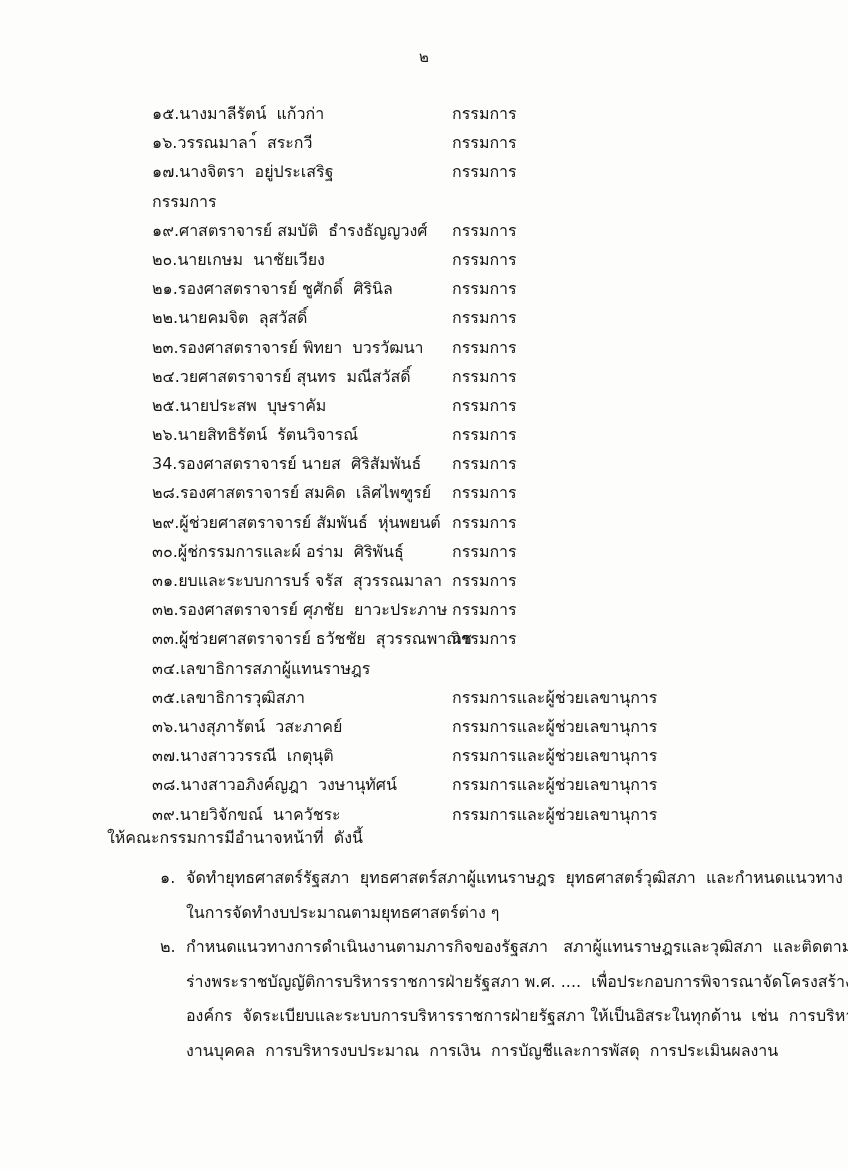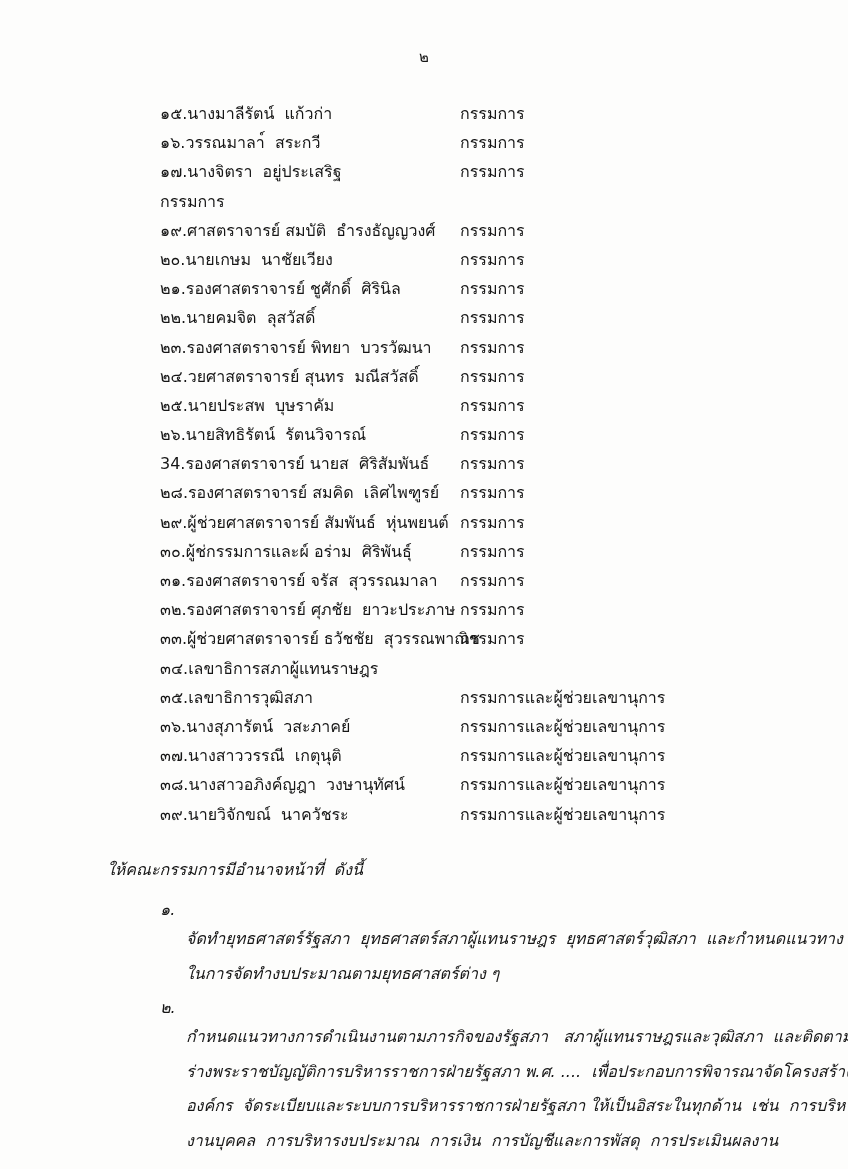--- a/index.html
+++ b/index.html
@@ -22,60 +22,59 @@
     top: 47px;
     left: 0;
     width: 848px;
     text-align: center;
     font-size: 15px;
     line-height: 20px;
   }
   .member-list {
     position: absolute;
     top: 99px;
-    left: 160px;
+    left: 152px;
     width: 640px;
   }
   .member-row {
     display: grid;
     grid-template-columns: 300px auto;
     height: 29.2px;
     line-height: 29.2px;
     font-size: 16px;
     white-space: pre;
   }
   .member-name { display: inline-block; }
   .member-no, .member-name-text { display: inline; }
   .member-role { display: inline-block; }
   .duties {
     position: absolute;
-    top: 856px;
+    top: 824px;
     left: 0;
     width: 848px;
     font-size: 16px;
-    font-style: italic;
   }
   .duties-heading {
     margin-left: 107px;
     line-height: 28px;
     white-space: pre;
   }
   .duties-items {
     margin-top: 9px;
   }
   .duty-item {
     display: flex;
     margin-left: 160px;
   }
   .duty-no {
     flex: none;
     width: 26px;
     line-height: 34.6px;
   }
-  .duty-text { flex: 1; margin-top: 29px; }
+  .duty-text { flex: 1; }
   .duty-line {
     line-height: 34.6px;
     white-space: pre;
   }
 </style>
 </head>
 <body>
 
 <div class="page">
   <div class="page-number">๒</div>
@@ -154,21 +153,21 @@
     <span class="member-name"><span class="member-no">๒๙.</span><span class="member-name-text">ผู้ช่วยศาสตราจารย์ สัมพันธ์  หุ่นพยนต์</span></span>
     <span class="member-role">กรรมการ</span>
   </div>
 
   <div class="member-row">
     <span class="member-name"><span class="member-no">๓๐.</span><span class="member-name-text">ผู้ช่กรรมการและผ์ อร่าม  ศิริพันธุ์</span></span>
     <span class="member-role">กรรมการ</span>
   </div>
 
   <div class="member-row">
-    <span class="member-name"><span class="member-no">๓๑.</span><span class="member-name-text">รองศาสตราจารย์ จรัส  สุวรรณมาลา</span></span>
+    <span class="member-name"><span class="member-no">๓๑.</span><span class="member-name-text">ยบและระบบการบร์ จรัส  สุวรรณมาลา</span></span>
     <span class="member-role">กรรมการ</span>
   </div>
 
   <div class="member-row">
     <span class="member-name"><span class="member-no">๓๒.</span><span class="member-name-text">รองศาสตราจารย์ ศุภชัย  ยาวะประภาษ</span></span>
     <span class="member-role">กรรมการ</span>
   </div>
 
   <div class="member-row">
     <span class="member-name"><span class="member-no">๓๓.</span><span class="member-name-text">ผู้ช่วยศาสตราจารย์ ธวัชชัย  สุวรรณพาณิช</span></span>

